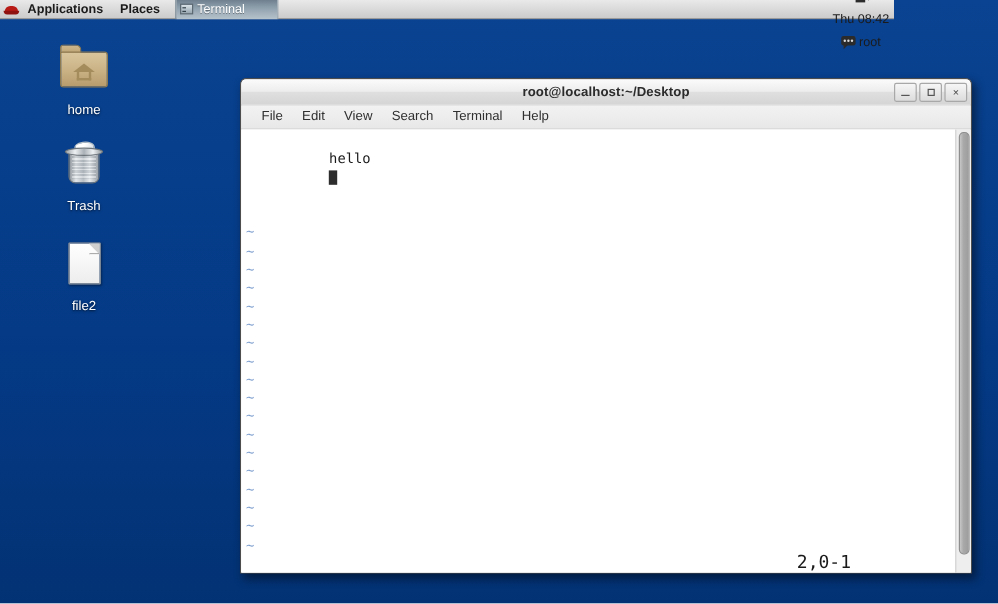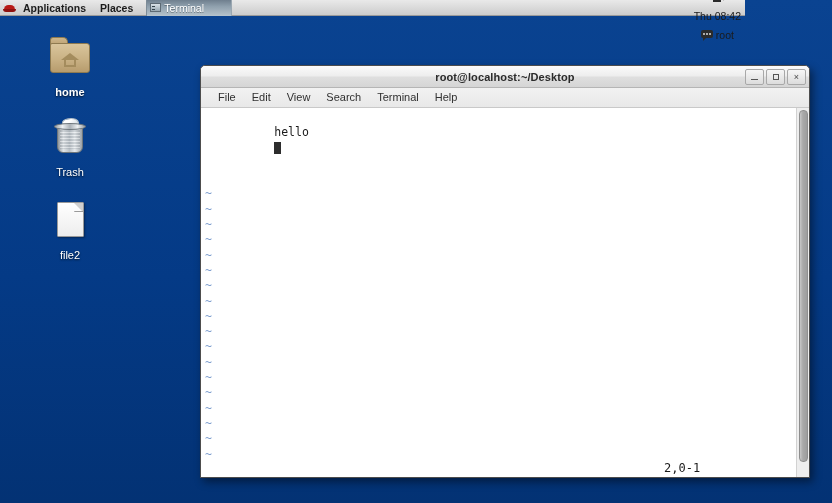--- a/index.html
+++ b/index.html
@@ -181,21 +181,21 @@
     cursor: default;
   }
   .desk-icon .glyph {
     height: 48px;
     margin: 0 auto 5px auto;
     position: relative;
     width: 48px;
   }
   .desk-icon .lbl { display: block; line-height: 13px; }
 
-  #icon-home { left: 24px; top: 33px; font-weight: bold; }
+  #icon-home { left: 24px; top: 33px; }
   #icon-trash { left: 24px; top: 113px; }
   #icon-file2 { left: 24px; top: 196px; }
 
   
   .folder-body {
     position: absolute; left: 4px; top: 10px;
     width: 40px; height: 30px;
     background: linear-gradient(to bottom, #d9c59c 0%, #c9b184 55%, #b79c6d 100%);
     border: 1px solid #8e7a50;
     border-radius: 2px 3px 3px 3px;
@@ -365,21 +365,21 @@
     display: inline-block;
     width: 7px; height: 12px;
     background: #2d2d2d;
     vertical-align: -2px;
   }
   #vim-status {
     position: absolute;
     left: 0; right: 0; bottom: 3px;
     height: 15px;
     font-family: "DejaVu Sans Mono", "Liberation Mono", monospace;
-    font-size: 12px;
+    font-size: 15px;
     color: #1a1a1a;
   }
   #vim-ruler { position: absolute; left: 463px; bottom: 0; }
   #vim-scrollpos { position: absolute; left: 596px; bottom: 0; font-family: Liberation Mono, monospace; }
 
   
   #term-scrollbar {
     width: 13px;
     background: #eeeeee;
     border-left: 1px solid #d2d2d2;

